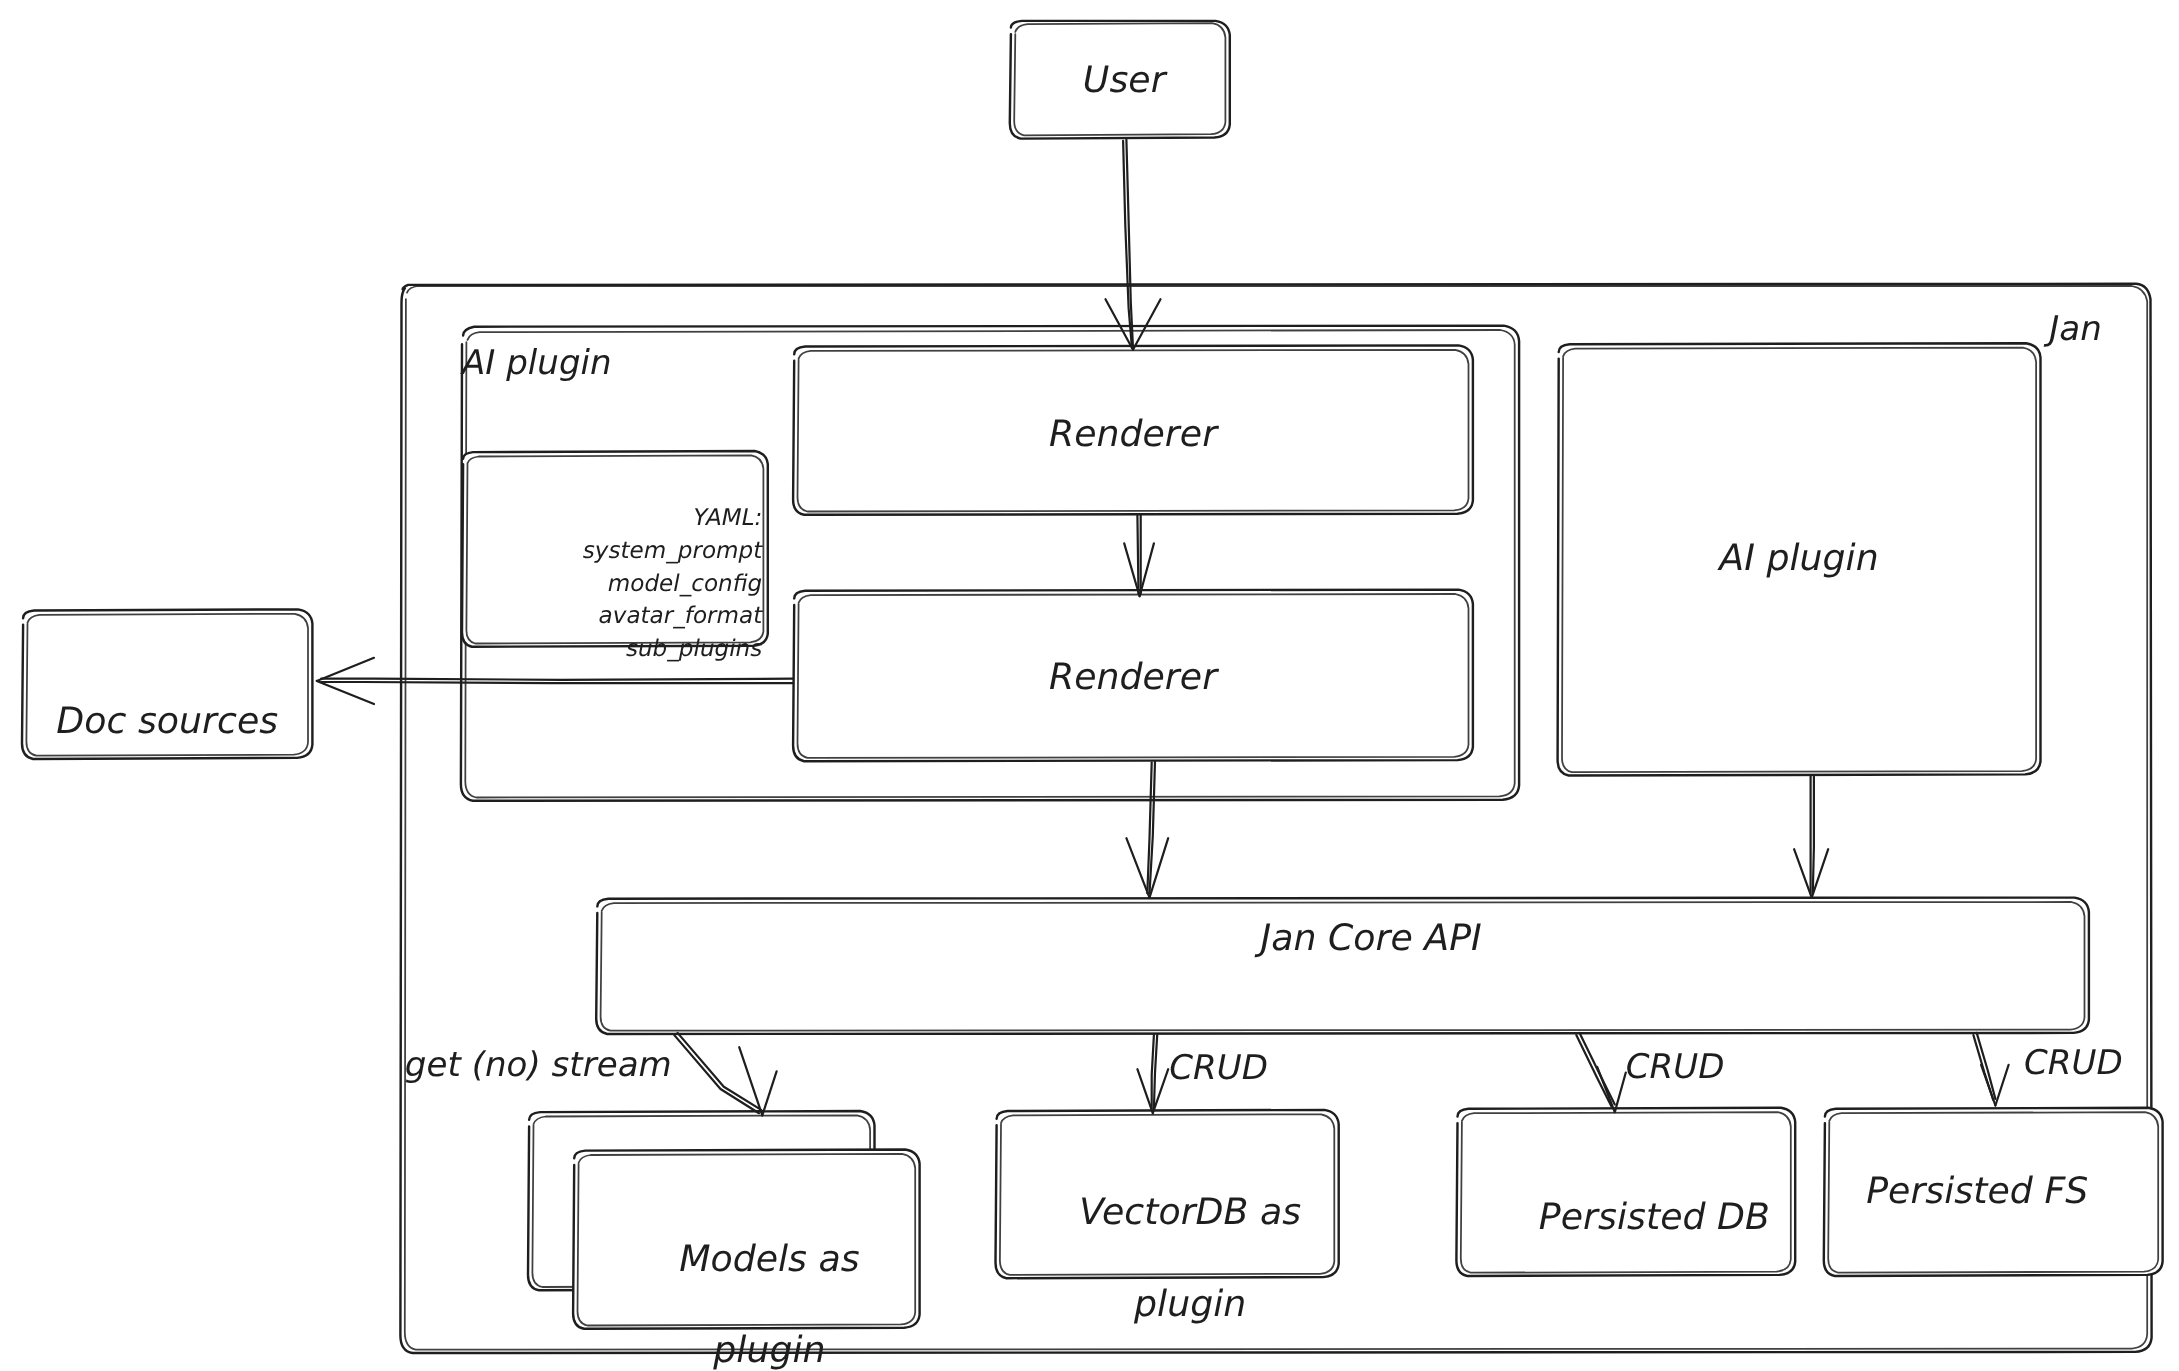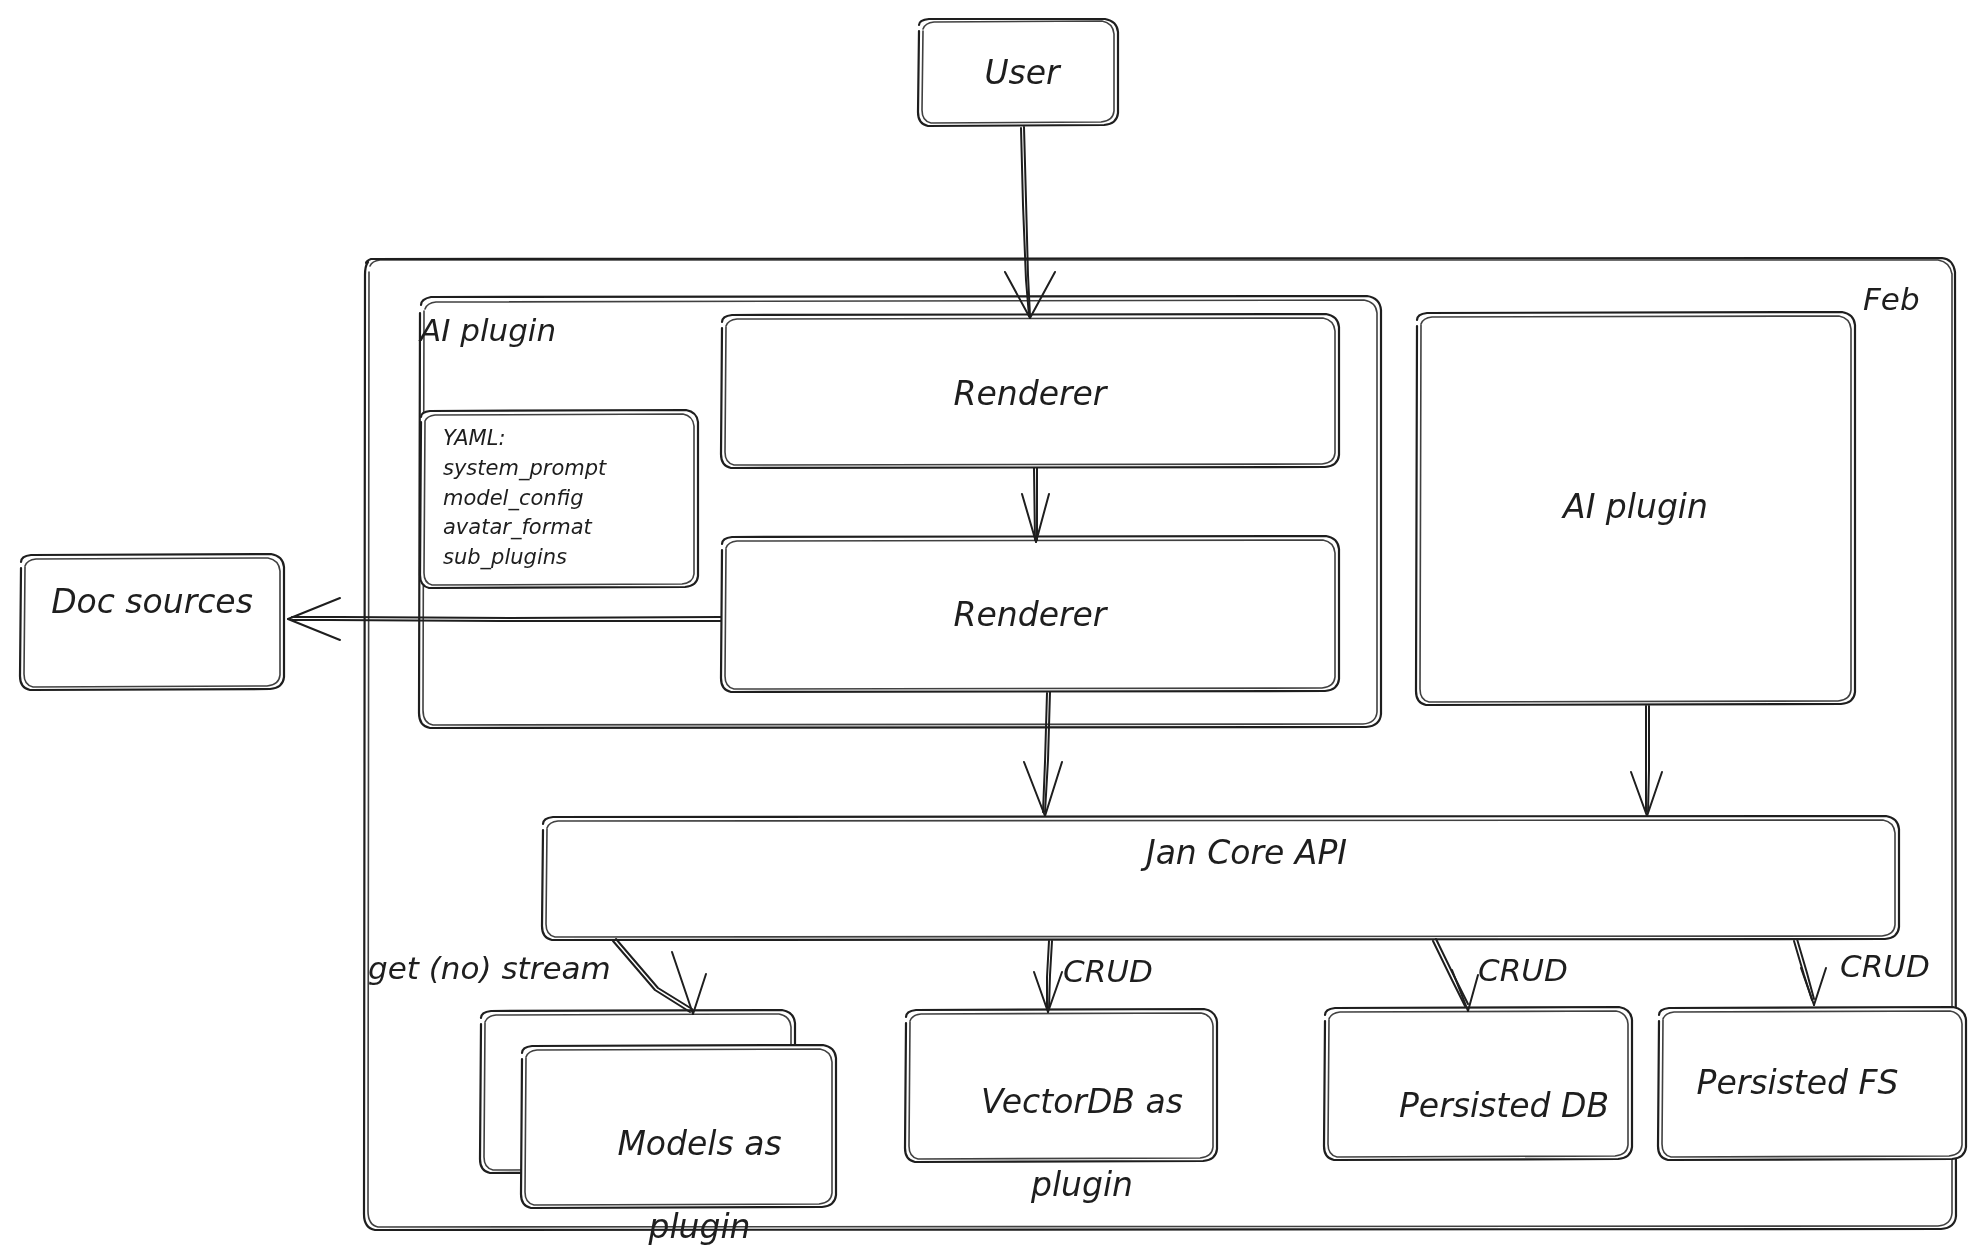--- a/index.html
+++ b/index.html
@@ -78,21 +78,22 @@
   .node-label.two-line { line-height: 1.25; }
   .group-label {
     font-size: 31px;
   }
   .edge-label {
     font-size: 31px;
   }
   .yaml-text {
     font-size: 21px;
     line-height: 1.42;
-    text-align: left;
+    text-align: right;
+    margin-top: 32px;
   }
 </style>
 </head>
 <body>
 
 <div id="canvas">
 
   <svg id="diagram" viewBox="0 0 1981 1246">
 
     <g>
@@ -250,38 +251,38 @@
 
     <g>
       <path class="edge" d="M 1794 941 L 1804 975 L 1812 1000"></path>
       <path class="edge" d="M 1797 939 L 1807 973 L 1814 999"></path>
       <path class="arrowhead" d="M 1801 968 L 1814 1005"></path>
       <path class="arrowhead" d="M 1826 968 L 1814 1005"></path>
     </g>
 
   </svg>
 
-  <div class="lbl group-label" style="left:1863px; top:281px;">Feb</div>
+  <div class="lbl group-label" style="left:1863px; top:281px;">Jan</div>
 
   <div class="lbl group-label" style="left:420px; top:312px;">AI plugin</div>
 
   <div class="lbl node-label" style="left:918px; top:53px; width:208px;">User</div>
 
 
   <div class="lbl node-label" style="left:721px; top:374px; width:618px;">Renderer</div>
 
   <div class="lbl node-label" style="left:721px; top:595px; width:618px;">Renderer</div>
 
   <div class="lbl yaml-text" style="left:443px; top:424px; width:250px;">YAML:
 system_prompt
 model_config
 avatar_format
 sub_plugins</div>
 
-  <div class="lbl node-label" style="left:20px; top:582px; width:264px;">Doc sources</div>
+  <div class="lbl node-label" style="left:20px; top:635px; width:264px;">Doc sources</div>
 
   <div class="lbl node-label" style="left:1416px; top:487px; width:439px;">AI plugin</div>
 
   <div class="lbl node-label" style="left:542px; top:833px; width:1329px;padding-left:40px;">Jan Core API</div>
 
   <div class="lbl edge-label" style="left:368px; top:950px;">get (no) stream</div>
 
   <div class="lbl edge-label" style="left:1063px; top:953px;">CRUD</div>
 
   <div class="lbl edge-label" style="left:1478px; top:952px;">CRUD</div>

